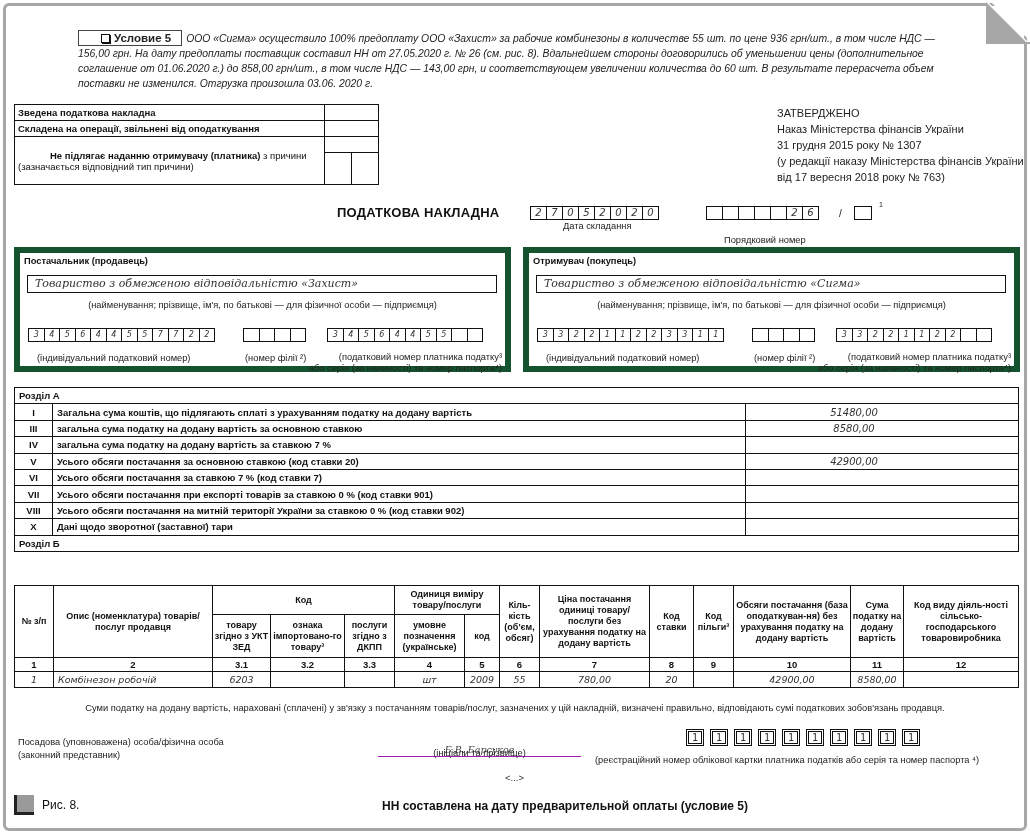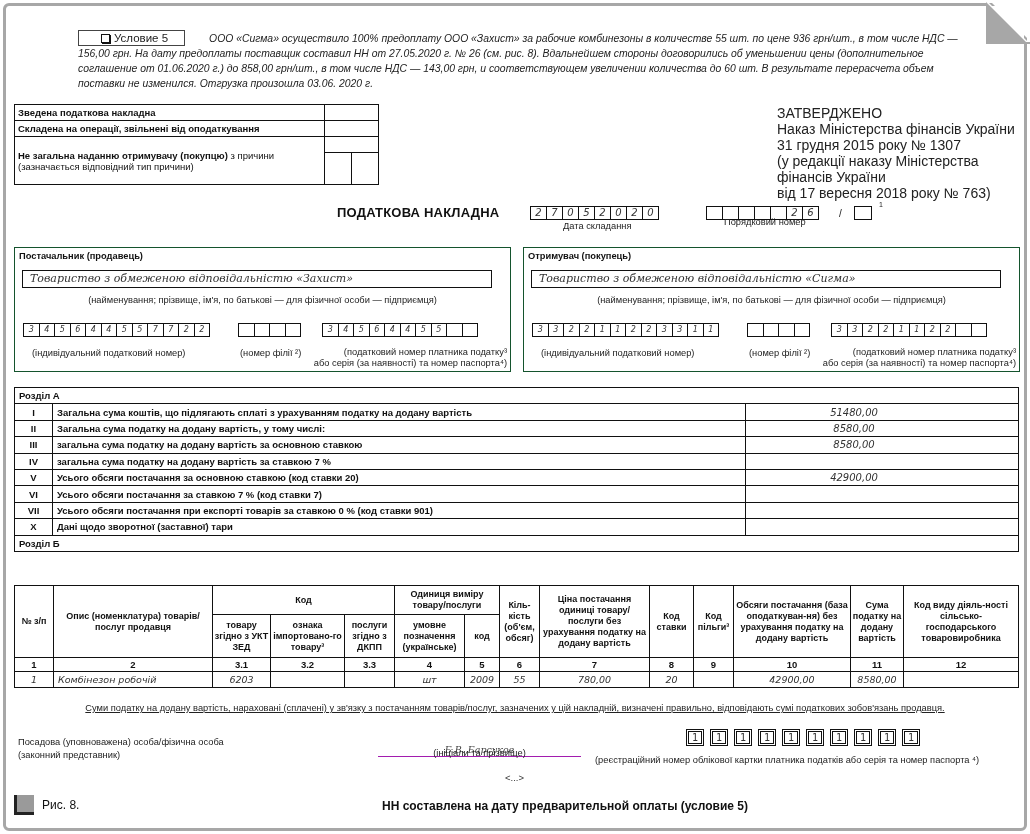--- a/index.html
+++ b/index.html
@@ -7,51 +7,51 @@
   body { font-family: "Liberation Sans", sans-serif; color: #111; position: relative; }
 
   
   .frame {
     position: absolute; left: 3px; top: 3px; width: 1024px; height: 828px;
     border: 3px solid #a7a7a7; border-radius: 6px; background: #fff;
   }
   .fold {
     position: absolute; right: 0px; top: 0px; width: 44px; height: 44px;
   }
-  .b { font-weight: bold; }
+  .b { font-weight: bold; margin-left: 32px; }
 
   
   .cond {
     position: absolute; left: 78px; top: 30px; width: 880px;
     font-size: 10.4px; line-height: 15px; font-style: italic; color: #222;
   }
   .cond-tag {
-    display: inline-block; border: 1px solid #444; font-style: normal; font-weight: normal;
-    font-size: 11.5px; padding: 0 16px 0 22px; margin-right: 24px; line-height: 14px;
+    display: inline-block; border: 1px solid #444; font-style: normal; font-weight: bold;
+    font-size: 11.5px; padding: 0 10px 0 22px; margin-right: 4px; line-height: 14px;
   }
   .cond-tag .box { display: inline-block; width: 9px; height: 9px; border: 1px solid #111; margin-right: 4px; vertical-align: -1px; box-shadow: 1px 1px 0 #111; }
 
   
   .attr { position: absolute; left: 14px; top: 104px; border-collapse: collapse; font-size: 9.5px; }
   .attr td { border: 1px solid #111; padding: 1px 3px; height: 16px; }
   .attr td.sm { width: 27px; padding: 0; }
 
-  .approved { position: absolute; left: 777px; top: 105px; font-size: 14px; line-height: 16px; color: #222; }
+  .approved { position: absolute; left: 777px; top: 105px; font-size: 11px; line-height: 16px; color: #222; }
 
   .title { position: absolute; left: 337px; top: 205px; font-size: 13px; font-weight: bold; letter-spacing: 0.2px; }
 
   .cells { position: absolute; display: flex; }
   .cells span {
     display: inline-block; width: 17px; height: 14px; border: 1px solid #111; margin-left: -1px;
     font-size: 10px; line-height: 12px; text-align: center; font-family: "DejaVu Sans", sans-serif; font-style: italic; color: #333;
   }
   .lbl { position: absolute; font-size: 9.3px; color: #222; }
 
   
-  .party { position: absolute; top: 247px; width: 497px; height: 125px; border: 1px solid #14532d; }
+  .party { position: absolute; top: 247px; width: 497px; height: 125px; border: 6px solid #14532d; }
   .party .ph { position: absolute; left: 4px; top: 3px; font-size: 9.3px; font-weight: bold; }
   .party .name {
     position: absolute; left: 7px; top: 22px; width: 470px; height: 18px; border: 1px solid #111;
     font-size: 11px; line-height: 16px; padding-left: 7px; font-family: "DejaVu Serif", serif; font-style: italic; color: #333;
   }
   .party .nhint { position: absolute; left: 0; width: 100%; top: 47px; text-align: center; font-size: 9.3px; color: #222; }
   .party .cells { top: 75px; }
   .party .cells span { width: 16.5px; height: 14px; font-size: 8px; }
   .party .h1 { left: 17px; top: 100px; }
   .party .h2 { left: 225px; top: 100px; }
@@ -65,21 +65,21 @@
   .secA td.val { text-align: center; font-family: "DejaVu Sans", sans-serif; font-style: italic; color: #333; font-size: 10px; padding-right: 60px; }
   .secA td.hdr { font-weight: bold; }
 
   
   .secB { position: absolute; left: 14px; top: 585px; width: 1005px; border-collapse: collapse; font-size: 9px; }
   .secB td { border: 1px solid #111; text-align: center; font-weight: bold; padding: 0 1px; line-height: 11px; vertical-align: middle; }
   .secB tr.num td { height: 14px; font-size: 9.5px; }
   .secB tr.row td { height: 16px; font-weight: normal; font-family: "DejaVu Sans", sans-serif; font-style: italic; color: #333; font-size: 9.5px; }
   .secB tr.row td.l { text-align: left; padding-left: 4px; margin-top: 36px; }
 
-  .note { position: absolute; left: 0; width: 1030px; top: 703px; text-align: center; font-size: 9.3px; color: #222; text-decoration: underline; }
+  .note { position: absolute; left: 0; width: 1030px; top: 703px; text-align: center; font-size: 9.3px; color: #222; }
   .off { position: absolute; left: 18px; top: 736px; font-size: 9.3px; line-height: 13px; color: #222; }
   .sigline { position: absolute; left: 378px; top: 744px; width: 203px; border-bottom: 1px solid #a21caf; text-align: center; font-size: 9.5px; font-family: "DejaVu Serif", serif; font-style: italic; color: #444; line-height: 12px; }
   .sighint { position: absolute; left: 378px; width: 203px; top: 748px; text-align: center; font-size: 9.3px; color: #222; }
   .regcells { position: absolute; left: 686px; top: 729px; display: flex; gap: 6px; }
   .regcells span { width: 18px; height: 17px; border: 1px solid #111; box-shadow: inset 0 0 0 1px #fff, inset 0 0 0 2px #111; font-size: 10px; line-height: 16px; text-align: center; font-family: "DejaVu Sans Mono", monospace; color: #333; }
   .reghint { position: absolute; left: 595px; top: 755px; font-size: 9.3px; color: #222; }
   .ell { position: absolute; left: 505px; top: 772px; font-size: 9.5px; color: #333; }
   .fig { position: absolute; left: 14px; top: 795px; display: flex; align-items: center; }
   .fig .sq { width: 20px; height: 20px; background: #9a9a9a; border-left: 3px solid #222; border-bottom: 3px solid #222; margin-right: 8px; }
   .fig .ft { font-size: 12px; font-weight: normal; }
@@ -106,21 +106,21 @@
       <tr>
     <td style="width:310px" class="b">Зведена податкова накладна</td>
     <td colspan="2" style="width:54px"></td>
   </tr>
   <tr>
     <td class="b">Складена на операції, звільнені від оподаткування</td>
     <td colspan="2"></td>
   </tr>
   <tr>
     <td rowspan="2" style="height:46px">
-      <span class="b">Не загальна наданню отримувачу (покупцю)</span><span> з причини</span><br>
+      <span class="b">Не підлягає наданню отримувачу (платника)</span><span> з причини</span><br>
       <span>(зазначається відповідний тип причини)</span>
     </td>
     <td colspan="2" style="height:16px"></td>
   </tr>
   <tr>
     <td class="sm" style="height:32px"></td>
     <td class="sm"></td>
   </tr>
 </tbody>
   </table>
@@ -154,21 +154,21 @@
     <span></span>
     <span></span>
     <span>2</span>
     <span>6</span>
 </div>
 <div class="lbl" style="left:839px;top:208px;font-size:10px;">/</div>
 <div class="cells" style="left:855px;top:206px;">
     <span style="width:18px"></span>
   </div>
 <div class="lbl" style="left:879px;top:201px;font-size:7px;">1</div>
-<div class="lbl" style="left:724px;top:217px;">Порядковий номер</div>
+<div class="lbl" style="left:724px;top:235px;">Порядковий номер</div>
 
 <div class="party" style="left:14px;">
   <div class="ph">Постачальник (продавець)</div>
   <div class="name">Товариство з обмеженою відповідальністю «Захист»</div>
   <div class="nhint">(найменування; прізвище, ім'я, по батькові — для фізичної особи — підприємця)</div>
   <div class="cells" style="left:9px;">
     <span>3</span>
       <span>4</span>
       <span>5</span>
       <span>6</span>
@@ -255,25 +255,20 @@
   <tbody>
       <tr>
         <td colspan="3" class="hdr">Розділ А</td>
       </tr>
   <tr>
         <td class="rn">I</td>
         <td class="desc">Загальна сума коштів, що підлягають сплаті з урахуванням податку на додану вартість</td>
         <td class="val">51480,00</td>
       </tr>
   <tr>
-        <td class="rn">II</td>
-        <td class="desc">Загальна сума податку на додану вартість, у тому числі:</td>
-        <td class="val">8580,00</td>
-      </tr>
-  <tr>
         <td class="rn">III</td>
         <td class="desc">загальна сума податку на додану вартість за основною ставкою</td>
         <td class="val">8580,00</td>
       </tr>
   <tr>
         <td class="rn">IV</td>
         <td class="desc">загальна сума податку на додану вартість за ставкою 7 %</td>
         <td class="val"></td>
       </tr>
   <tr>
@@ -282,20 +277,25 @@
         <td class="val">42900,00</td>
       </tr>
   <tr>
         <td class="rn">VI</td>
         <td class="desc">Усього обсяги постачання за ставкою 7 % (код ставки 7)</td>
         <td class="val"></td>
       </tr>
   <tr>
         <td class="rn">VII</td>
         <td class="desc">Усього обсяги постачання при експорті товарів за ставкою 0 % (код ставки 901)</td>
+        <td class="val"></td>
+      </tr>
+  <tr>
+        <td class="rn">VIII</td>
+        <td class="desc">Усього обсяги постачання на митній території України за ставкою 0 % (код ставки 902)</td>
         <td class="val"></td>
       </tr>
   <tr>
         <td class="rn">X</td>
         <td class="desc">Дані щодо зворотної (заставної) тари</td>
         <td class="val"></td>
       </tr>
   <tr>
         <td colspan="3" class="hdr">Розділ Б</td>
       </tr>

